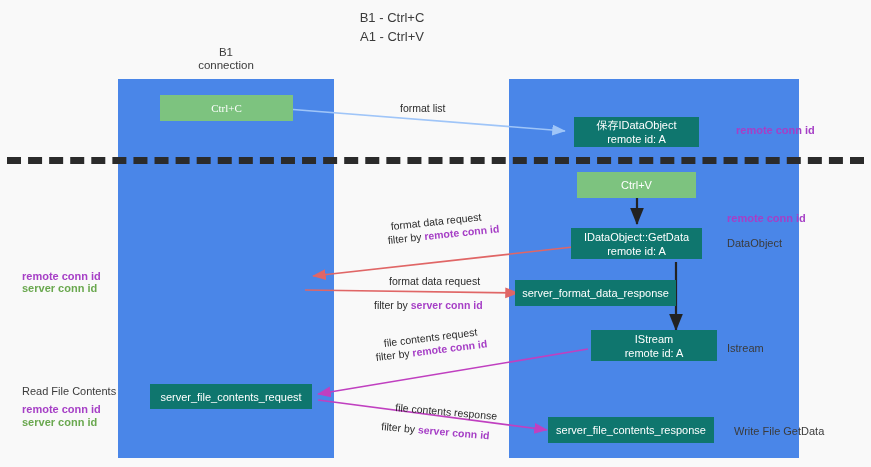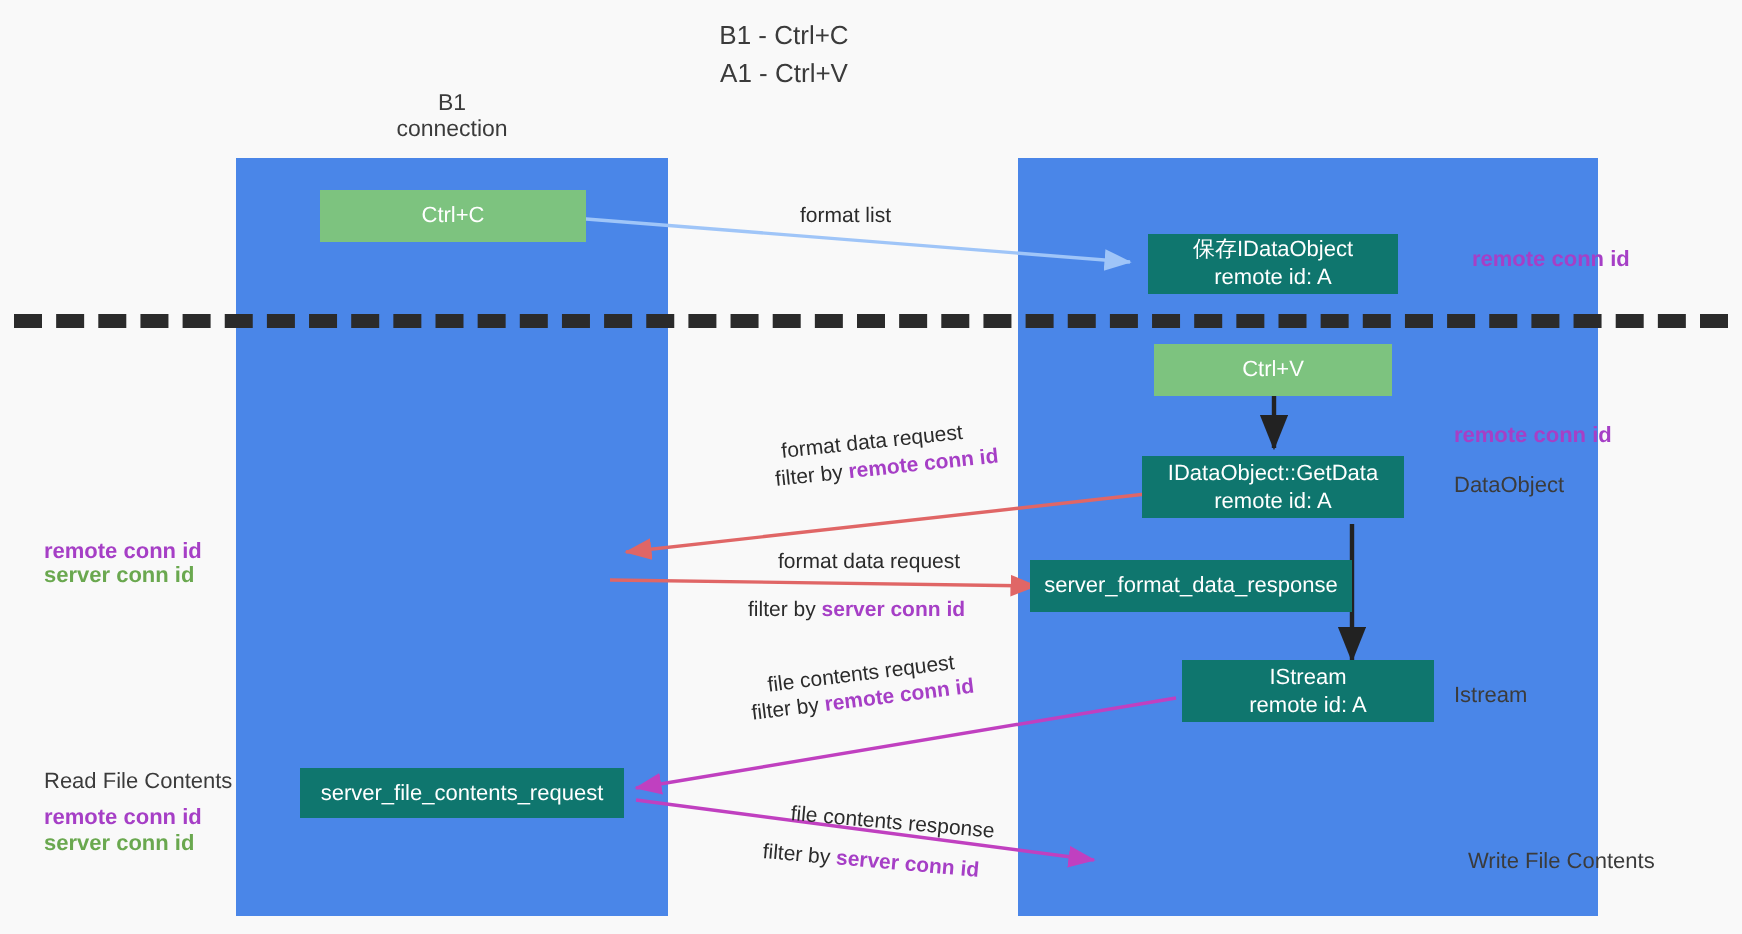--- a/index.html
+++ b/index.html
@@ -146,38 +146,39 @@
 
     <path d="M676,262 L676,330" stroke="#222222" stroke-width="2.2" fill="none" marker-end="url(#ah-blk)"></path>
 
     <path d="M588,349 L318,394" stroke="#c040c0" stroke-width="1.7" fill="none" marker-end="url(#ah-mag)"></path>
 
     <path d="M318,400 L547,430" stroke="#c040c0" stroke-width="1.7" fill="none" marker-end="url(#ah-mag)"></path>
   </svg>
 
   <div id="divider"></div>
 
-  <div class="node green" style="left:160px; top:95px; width:133px; height:26px;">Ctrl+C</div>
+  <div class="node green" style="left:160px; top:95px; width:133px; height:26px;font-family:Liberation Serif, serif;">Ctrl+C</div>
 
   <div class="node orange" style="left:574px; top:117px; width:125px; height:30px;">保存IDataObject
 remote id: A</div>
 
   <div class="node green" style="left:577px; top:172px; width:119px; height:26px;">Ctrl+V</div>
 
   <div class="node orange" style="left:571px; top:228px; width:131px; height:31px;">IDataObject::GetData
 remote id: A</div>
 
 
   <div class="node orange" style="left:515px; top:280px; width:161px; height:26px;">server_format_data_response</div>
 
   <div class="node orange" style="left:591px; top:330px; width:126px; height:31px;">IStream
 remote id: A</div>
 
   <div class="node orange" style="left:150px; top:384px; width:162px; height:25px;">server_file_contents_request</div>
 
+  <div class="node orange" style="left:548px; top:417px; width:166px; height:26px;">server_file_contents_response</div>
 
   <div class="edge-label" style="left:400px; top:101px;">format list</div>
 
   <div class="edge-label" style="left:390px; top:219px; transform: rotate(-6deg);">format data request</div>
   <div class="edge-label" style="left:387px; top:233px; transform: rotate(-6deg);"><span>filter by </span><span class="purple">remote conn id</span></div>
 
   <div class="edge-label" style="left:389px; top:274px;">format data request</div>
   <div class="edge-label" style="left:374px; top:298px;"><span>filter by </span><span class="purple">server conn id</span></div>
 
   <div class="edge-label" style="left:383px; top:336px; transform: rotate(-7deg);">file contents request</div>
@@ -187,21 +188,21 @@
   <div class="edge-label" style="left:382px; top:419px; transform: rotate(5deg);"><span>filter by </span><span class="purple">server conn id</span></div>
 
   <div class="annot purple" style="left:736px; top:123px;">remote conn id</div>
 
   <div class="annot purple" style="left:727px; top:211px;">remote conn id</div>
 
   <div class="annot" style="left:727px; top:236px;">DataObject</div>
 
   <div class="annot" style="left:727px; top:341px;">Istream</div>
 
-  <div class="annot" style="left:734px; top:424px;">Write File Contents</div>
+  <div class="annot" style="left:734px; top:424px;">Write File GetData</div>
 
   <div class="annot purple" style="left:22px; top:269px;">remote conn id</div>
   <div class="annot green-t" style="left:22px; top:281px;">server conn id</div>
 
   <div class="annot" style="left:22px; top:384px;">Read File Contents</div>
   <div class="annot purple" style="left:22px; top:402px;">remote conn id</div>
   <div class="annot green-t" style="left:22px; top:415px;">server conn id</div>
 
 </div>
 

